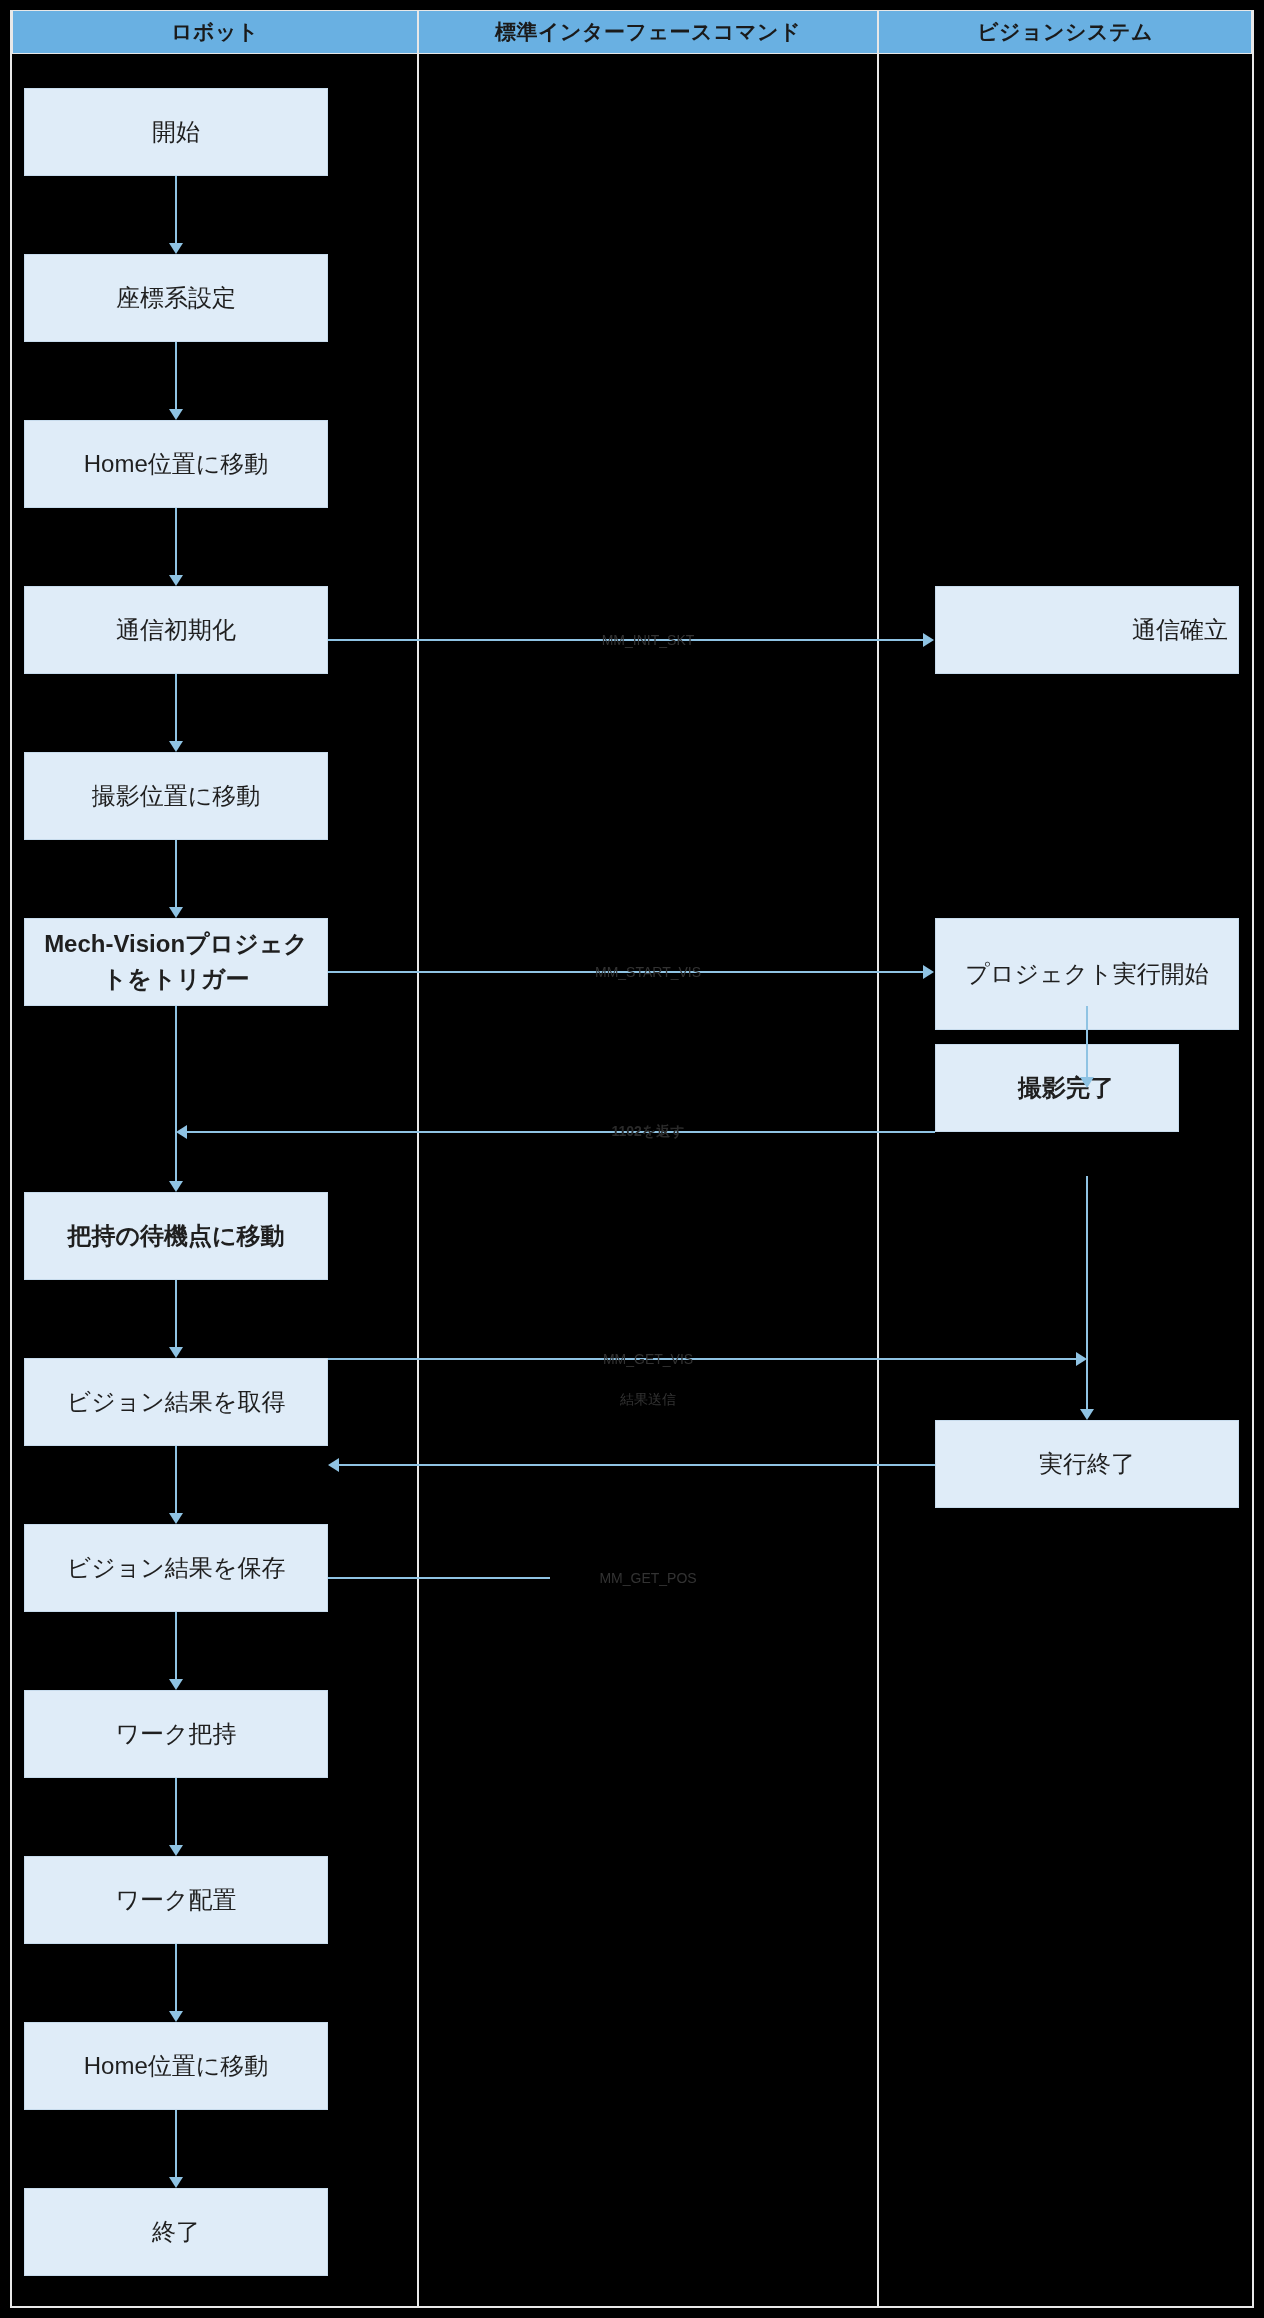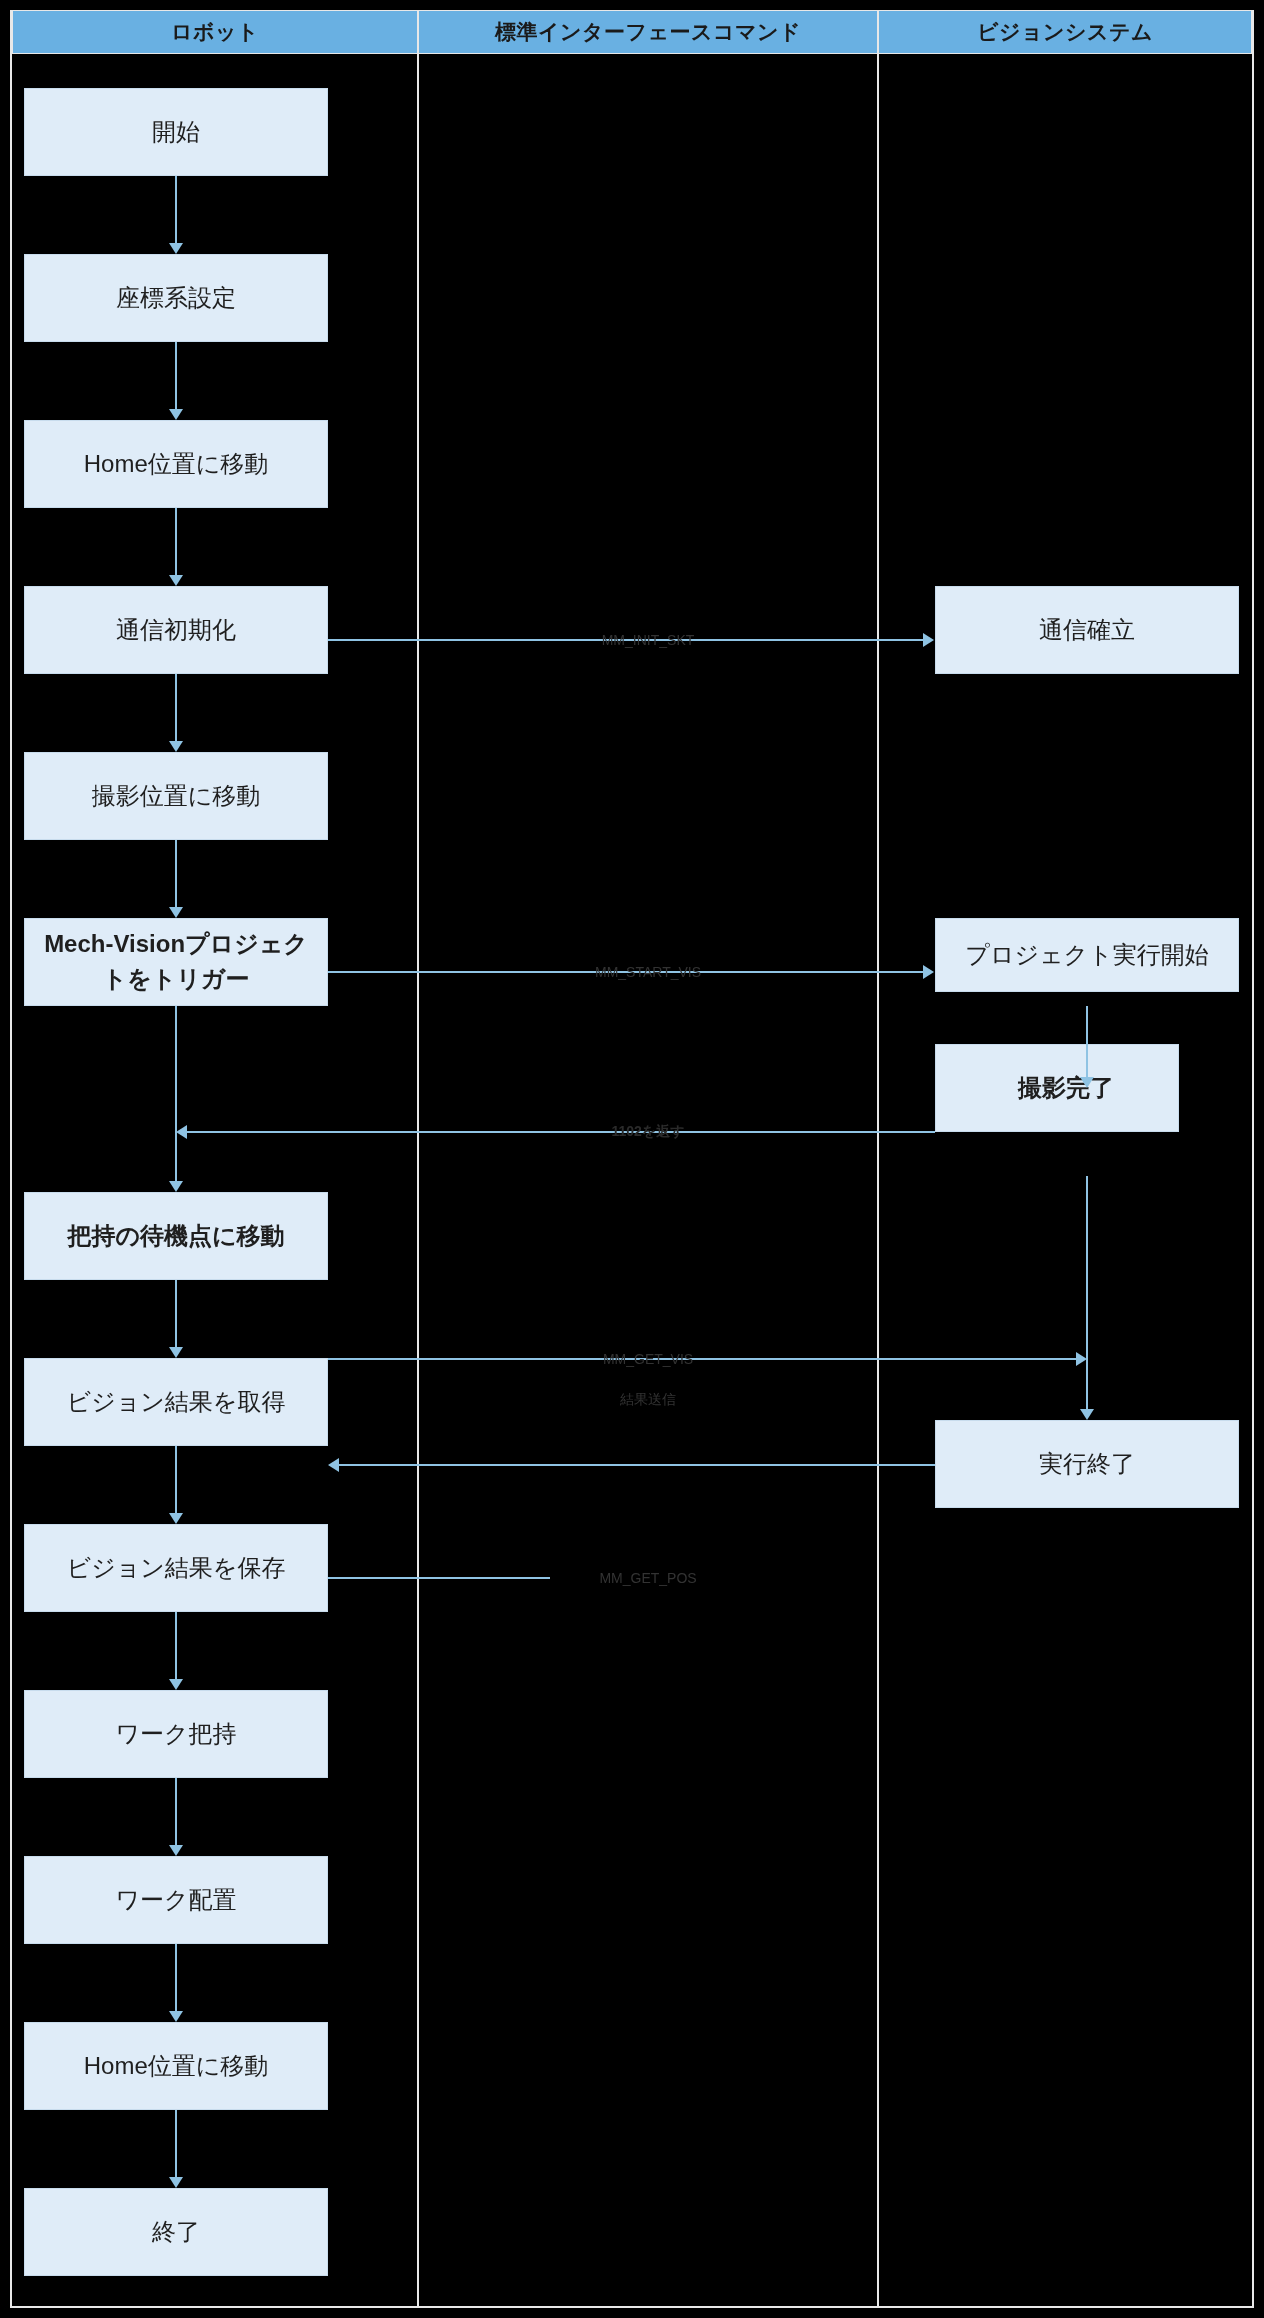--- a/index.html
+++ b/index.html
@@ -92,24 +92,24 @@
   <div class="node" style="left:24px;top:1856px;width:304px;height:88px;">
     <span>ワーク配置</span>
   </div>
   <div class="node" style="left:24px;top:2022px;width:304px;height:88px;">
     <span>Home位置に移動</span>
   </div>
   <div class="node" style="left:24px;top:2188px;width:304px;height:88px;">
     <span>終了</span>
   </div>
 
-  <div class="node" style="left:935px;top:586px;width:304px;height:88px;">
+  <div class="node" style="left:935px;top:586px;width:304px;height:88px;justify-content:flex-end;">
     <span>通信確立</span>
   </div>
-  <div class="node" style="left:935px;top:918px;width:304px;height:74px;">
+  <div class="node" style="left:935px;top:918px;width:304px;height:112px;">
     <span>プロジェクト実行開始</span>
   </div>
   <div class="node bold" style="left:935px;top:1044px;width:244px;height:88px;padding-left:28px;">
     <span>撮影完了</span>
   </div>
   <div class="node" style="left:935px;top:1420px;width:304px;height:88px;">
     <span>実行終了</span>
   </div>
 
   <div class="vline" style="left:175px;top:176px;height:67px;"></div>

